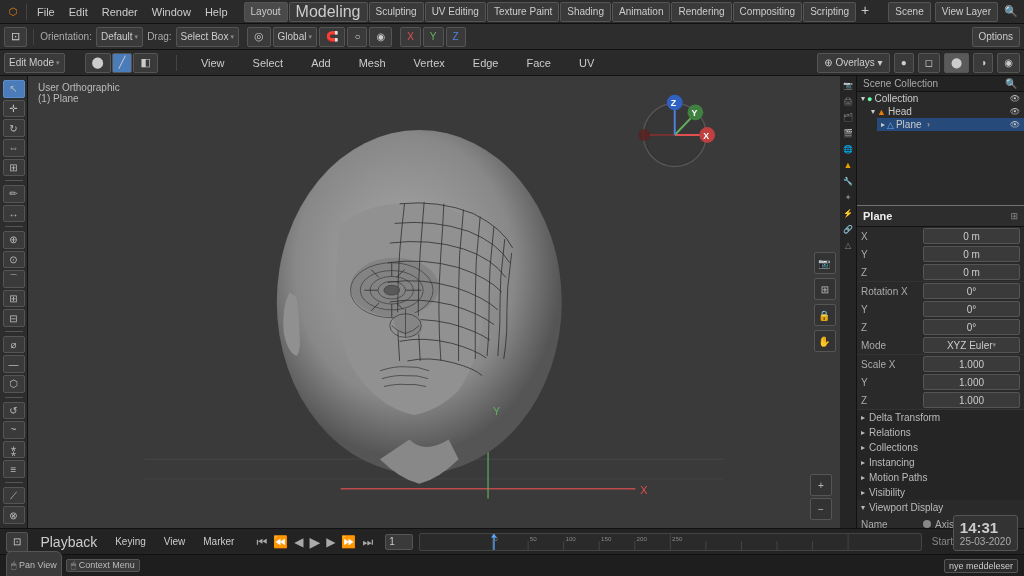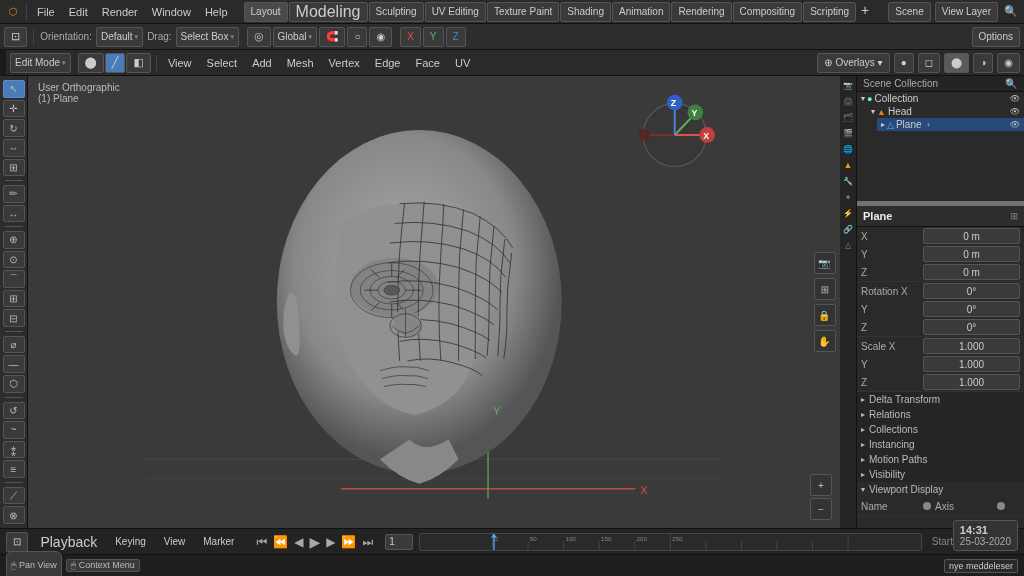--- a/index.html
+++ b/index.html
@@ -12,39 +12,39 @@
     .menu-icon { width: 18px; height: 18px; display: flex; align-items: center; justify-content: center; cursor: pointer; color: #aaa; font-size: 10px; }
 
     
     #toolbar2 { display: flex; align-items: center; background: #2d2d2d; height: 26px; padding: 0 4px; gap: 4px; border-bottom: 1px solid #111; }
     .tb-btn { padding: 1px 6px; background: #3a3a3a; border: 1px solid #555; border-radius: 2px; cursor: pointer; color: #ccc; font-size: 10px; height: 20px; display: flex; align-items: center; gap: 2px; }
     .tb-btn.active { background: #5a5a5a; }
     .tb-label { color: #aaa; font-size: 10px; }
     .tb-dropdown { background: #3a3a3a; border: 1px solid #555; border-radius: 2px; padding: 1px 4px; color: #ccc; font-size: 10px; height: 20px; display: flex; align-items: center; gap: 2px; cursor: pointer; }
 
     
-    #toolbar3 { display: flex; align-items: center; background: #2a2a2a; height: 26px; padding: 0 4px; gap: 3px; border-bottom: 1px solid #111; margin-left: 6px; }
+    #toolbar3 { display: flex; align-items: center; background: #2a2a2a; height: 26px; padding: 0 4px; gap: 16px; border-bottom: 1px solid #111; }
 
     
     #left-tools { width: 28px; background: #2d2d2d; display: flex; flex-direction: column; align-items: center; padding: 4px 2px; gap: 2px; border-right: 1px solid #111; }
     .tool-btn { width: 22px; height: 22px; background: #3a3a3a; border: 1px solid #555; border-radius: 2px; display: flex; align-items: center; justify-content: center; cursor: pointer; color: #bbb; font-size: 10px; }
     .tool-btn.active { background: #4a7cba; border-color: #5a8cca; }
     .tool-sep { width: 18px; height: 1px; background: #555; margin: 2px 0; }
 
     
     #viewport { flex: 1; position: relative; background: #3a3a3a; overflow: hidden; }
     #viewport-label { position: absolute; top: 6px; left: 10px; color: #bbb; font-size: 11px; z-index: 10; pointer-events: none; }
     #viewport-label div { font-size: 10px; }
 
     
     #viewport svg { width: 100%; height: 100%; }
 
     
     #right-panel { width: 168px; background: #2a2a2a; border-left: 1px solid #111; display: flex; flex-direction: column; }
-    #outliner { height: 130px; border-bottom: 5px solid #737373; overflow: hidden; }
+    #outliner { height: 130px; border-bottom: 1px solid #737373; overflow: hidden; }
     #outliner-header { background: #232323; padding: 2px 6px; font-size: 10px; color: #aaa; display: flex; align-items: center; justify-content: space-between; border-bottom: 1px solid #111; }
     .outliner-item { display: flex; align-items: center; padding: 1px 4px; font-size: 10px; cursor: pointer; gap: 2px; }
     .outliner-item.selected { background: #264a7a; }
     .outliner-indent { margin-left: 10px; }
     .outliner-indent2 { margin-left: 20px; }
     .eye-icon { font-size: 8px; margin-left: auto; }
 
     
     #properties { flex: 1; overflow-y: auto; overflow-x: hidden; }
     #props-header { background: #2d2d2d; padding: 4px 6px; display: flex; align-items: center; justify-content: space-between; border-bottom: 1px solid #111; }
@@ -423,20 +423,27 @@
             <div class="props-value" style="cursor:ew-resize;">0°</div>
           </div>
           <div class="props-row">
             <div class="props-label">Y</div>
             <div class="props-value" style="cursor:ew-resize;">0°</div>
           </div>
           <div class="props-row">
             <div class="props-label">Z</div>
             <div class="props-value" style="cursor:ew-resize;">0°</div>
           </div>
+          <div class="props-row">
+            <div class="props-label">Mode</div>
+            <div class="props-value" style="cursor:pointer;">
+              <span>XYZ Euler</span>
+              <span class="dropdown-arrow">▾</span>
+            </div>
+          </div>
         </div>
 
         <div class="props-section">
           <div class="props-row">
             <div class="props-label">Scale X</div>
             <div class="props-value" style="cursor:ew-resize;">1.000</div>
           </div>
           <div class="props-row">
             <div class="props-label">Y</div>
             <div class="props-value" style="cursor:ew-resize;">1.000</div>
@@ -556,18 +563,18 @@
 <div id="statusbar">
   <div style="display:flex; gap:4px; align-items:center;">
     <span style="background:#3a3a3a; border:1px solid #555; border-radius:6px; padding:8px 4px; font-size:9px; color:#bbb;">🖱 <span>Pan View</span></span>
     <span style="background:#3a3a3a; border:1px solid #555; border-radius:2px; padding:0 4px; font-size:9px; color:#bbb;">🖱 <span>Context Menu</span></span>
   </div>
   <div id="statusbar-right">
 
     <div style="position:relative;">
       <span style="background:#2a2a2a; border:1px solid #555; border-radius:2px; padding:1px 4px; font-size:9px; color:#ccc; cursor:pointer;">nye meddeleser</span>
       <div style="position:absolute; bottom:20px; right:0; background:#333; border:1px solid #555; border-radius:3px; padding:3px 6px; white-space:nowrap; z-index:200;">
-        <div style="font-size:11px; color:#ccc; font-weight:bold;">14:31</div>
+        <div style="font-size:15px; color:#ccc; font-weight:bold;">14:31</div>
         <div style="font-size:10px; color:#aaa;">25-03-2020</div>
       </div>
     </div>
   </div>
 </div>
 
 </body></html>

